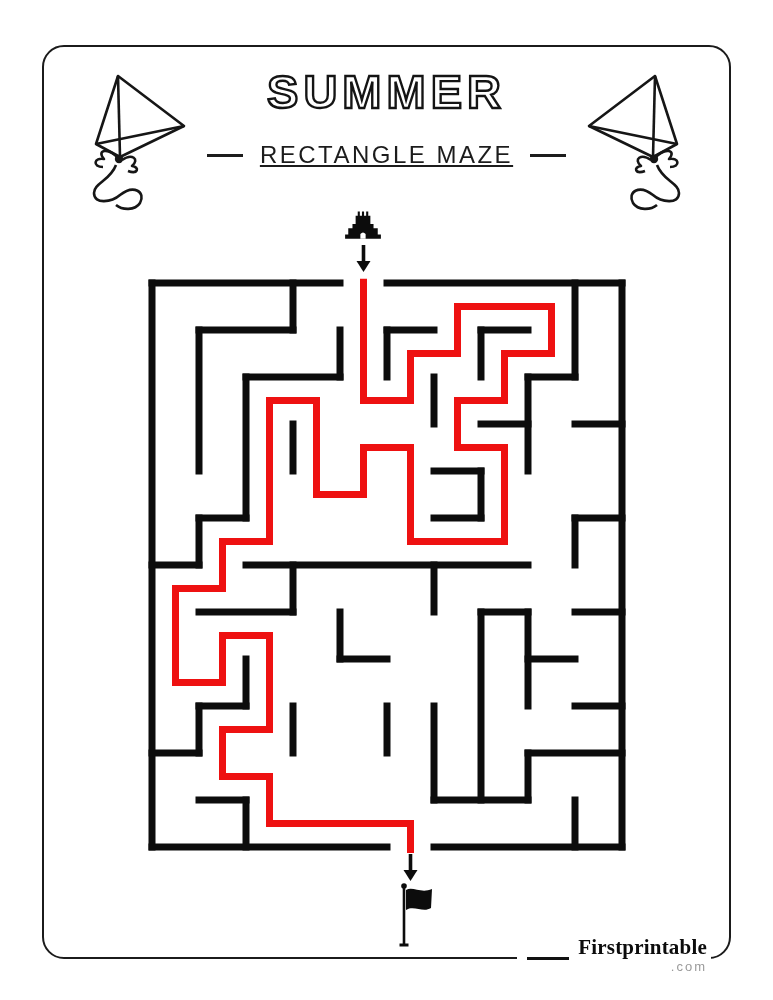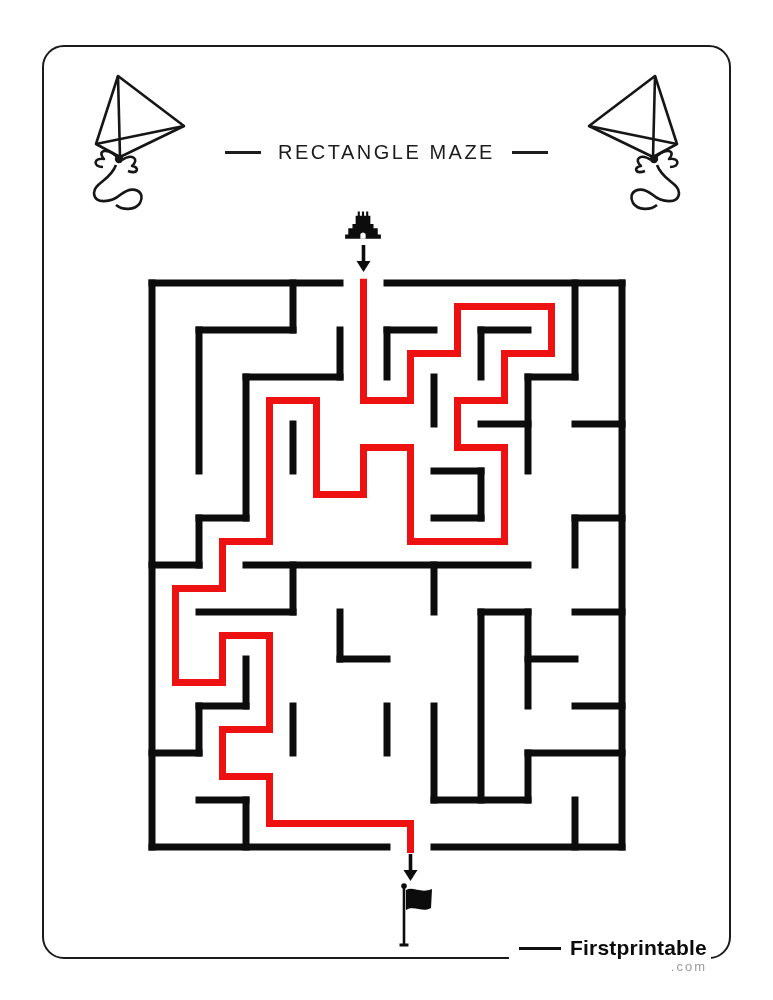--- a/index.html
+++ b/index.html
@@ -5,27 +5,27 @@
   html,body{margin:0;padding:0;background:#fff;}
   .stage{position:relative;width:773px;height:1000px;background:#fff;overflow:hidden;
          font-family:"Liberation Sans",sans-serif;color:#161616;}
   .page-border{position:absolute;left:42px;top:45px;width:685px;height:910px;
                border:2.5px solid #1b1b1b;border-radius:22px;}
   .title{position:absolute;left:0;top:64px;width:773px;text-align:center;
          font-size:47px;font-weight:bold;letter-spacing:5px;color:#fff;
          -webkit-text-stroke:2.4px #141414;text-stroke:2.4px #141414;}
   .subtitle-row{position:absolute;left:0;top:141px;width:773px;display:flex;
                 align-items:center;justify-content:center;}
-  .subtitle{font-size:20px;letter-spacing:2.5px;color:#1c1c1c;font-weight:500;}
+  .subtitle{font-size:24px;letter-spacing:2.5px;color:#1c1c1c;font-weight:500;text-decoration:underline;}
   .dash{display:inline-block;width:36px;height:3px;background:#1d1d1d;margin:0 17px;}
   .abs{position:absolute;}
   svg{display:block;}
   .brand{position:absolute;right:62px;bottom:26px;background:#fff;z-index:3;
          padding:0 4px 0 10px;text-align:right;}
-  .brand-row{display:flex;align-items:center;justify-content:flex-end;}
+  .brand-row{display:flex;align-items:flex-end;justify-content:flex-end;font-family:Liberation Serif, serif;}
   .brand-dash{display:inline-block;width:42px;height:3px;background:#111;margin-right:9px;}
   .brand-name{font-size:21px;font-weight:bold;color:#0c0c0c;letter-spacing:.2px;}
   .brand-suffix{font-size:13px;color:#9a9a9a;letter-spacing:2px;margin-top:-1px;text-align:right;}
 </style>
 </head>
 <body>
 
 <div class="stage">
 
   <div class="page-border"></div>
@@ -53,20 +53,21 @@
           <line x1="14" y1="85" x2="102" y2="67"></line>
           <path d="M36 99 C26 88 14 91 22 100 C12 98 10 108 21 108"></path>
           <path d="M40 101 C50 94 58 100 50 107 C58 108 56 116 46 112"></path>
           <path d="M34 106 C28 122 12 124 12 134 C12 146 30 143 38 136 C52 125 64 133 58 144 C53 152 40 151 34 146"></path>
         </g>
         <circle cx="37" cy="100" r="4.2" fill="#161616"></circle>
       </g>
     </svg>
   </div>
 
+  <div class="title">SUMMER</div>
 
   <div class="subtitle-row">
     <span class="dash"></span>
     <span class="subtitle">RECTANGLE MAZE</span>
     <span class="dash"></span>
   </div>
 
   <div class="abs" style="left:343px;top:206px;">
     <svg width="40" height="34" viewBox="0 0 38 32">
       <path fill="#0c0c0c" d="M2 31 L2 27 L5 27 L5 21 L9 21 L9 17 L12 17 L12 9 L14 9 L14 5 L16 5 L16 9 L18 9 L18 5 L20 5 L20 9 L22 9 L22 5 L24 5 L24 9 L26 9 L26 17 L29 17 L29 21 L33 21 L33 27 L36 27 L36 31 Z"></path>

